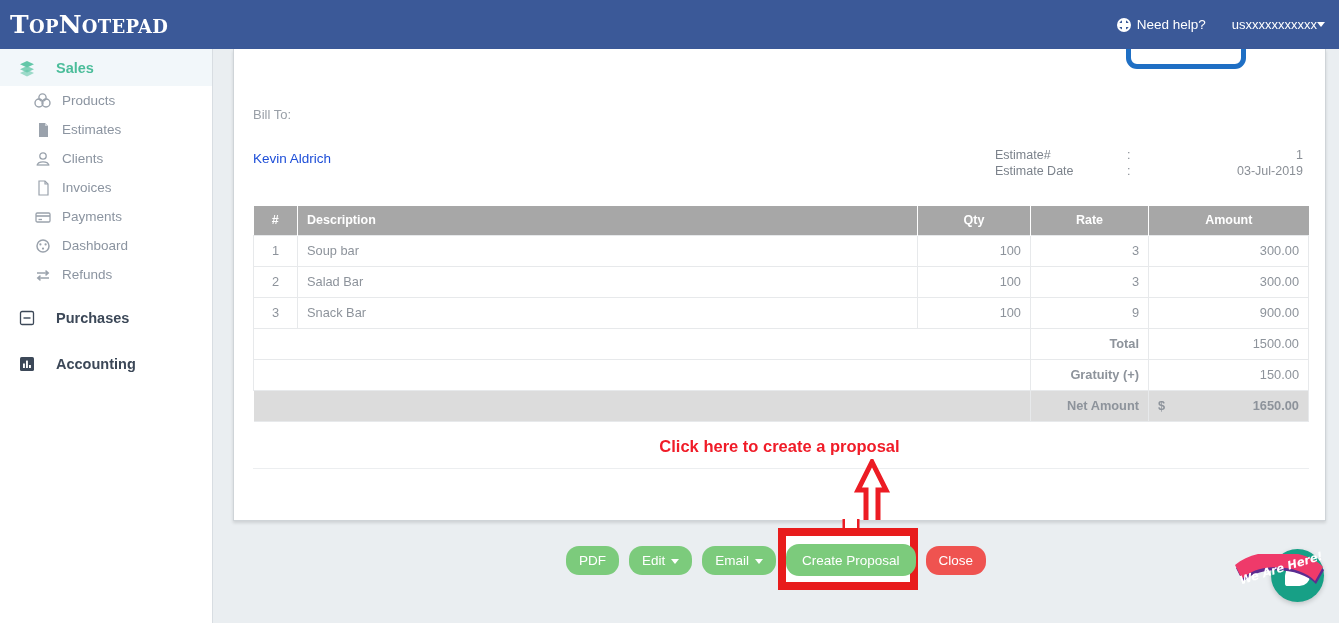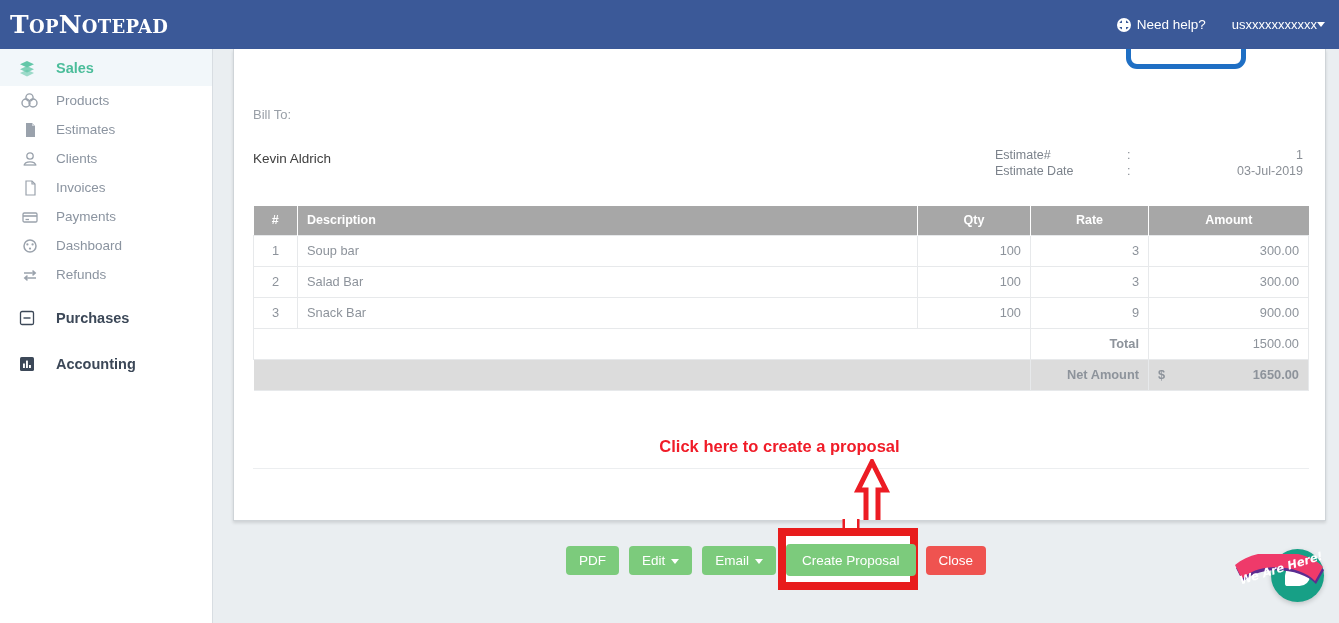--- a/index.html
+++ b/index.html
@@ -56,21 +56,21 @@
   }
   .side-group {
     display: flex; align-items: center;
     height: 36px; padding-left: 18px; gap: 20px;
     font-size: 14.5px; font-weight: 700; color: #3c4858;
     cursor: pointer;
   }
   .side-group.active { background: #f2f7fa; color: #4bbd9a; height: 37px; }
   .side-sub {
     display: flex; align-items: center;
-    height: 29px; padding-left: 21px; gap: 17px;
+    height: 29px; padding-left: 34px; gap: 10px;
     font-size: 13.5px; color: #8b94a0; cursor: pointer;
   }
   .sicon { width: 18px; height: 18px; display: flex; align-items: center; justify-content: center; flex: 0 0 18px;}
   .sicon svg { display: block; }
 
   
   .main { position: absolute; top: 49px; left: 213px; width: 1126px; height: 574px; }
   .doc-card {
     position: absolute; left: 20px; top: 0px;
     width: 1093px; height: 472px;
@@ -82,21 +82,21 @@
   }
   .blue-tab {
     position: absolute; right: 79px; top: -26px;
     width: 120px; height: 46px;
     border: 5px solid #1f6fc4;
     border-radius: 11px;
     background: #ffffff;
   }
 
   .billto { position: absolute; left: 19px; top: 58px; font-size: 13px; color: #9aa0a8; }
-  .billname { position: absolute; left: 19px; top: 102px; font-size: 13.5px; color: #404040; }
+  .billname { position: absolute; left: 19px; top: 102px; font-size: 13.5px; color: #1d4ed8; }
 
   .meta { position: absolute; right: 22px; top: 98px; font-size: 12.5px; color: #8a8f96; }
   .meta-row { display: flex; line-height: 16px; }
   .meta-label { width: 132px; font-weight: 400; color: #7b828b; }
   .meta-colon { width: 36px; }
   .meta-val { width: 140px; text-align: right; }
 
   
   table.items {
     position: absolute; left: 19px; top: 157px;
@@ -141,21 +141,21 @@
     width: 38px; height: 80px;
     pointer-events: none;
   }
 
   
   .btnbar {
     position: absolute; left: 0; top: 495px; width: 1126px;
     display: flex; align-items: center; justify-content: center; gap: 10px;
   }
   .btn {
-    font-size: 13.5px; color: #ffffff; border: none; border-radius: 4px;
+    font-size: 13.5px; color: #ffffff; border: none; border-radius: 13px;
     padding: 0 13px; height: 29px; cursor: pointer;
     display: inline-flex; align-items: center; gap: 6px;
     font-family: "Liberation Sans", sans-serif;
   }
   .btn-green { background: #7ccb7c; }
   .btn-red   { background: #ef5350; }
   .dcaret {
     width: 0; height: 0; border-left: 4px solid transparent;
     border-right: 4px solid transparent; border-top: 5px solid #ffffff;
     margin-top: 2px;
@@ -376,20 +376,25 @@
           <td class="c-desc">Snack Bar</td>
           <td class="c-qty">100</td>
           <td class="c-rate">9</td>
           <td class="c-amt">900.00</td>
         </tr>
 
         <tr>
           <td class="noborder" colspan="3"></td>
           <td class="totlabel">Total</td>
           <td class="totval">1500.00</td>
+        </tr>
+        <tr>
+          <td class="noborder" colspan="3"></td>
+          <td class="totlabel">Gratuity (+)</td>
+          <td class="totval">150.00</td>
         </tr>
         <tr class="netrow">
           <td colspan="3" style="border-left:none"></td>
           <td class="totlabel">Net Amount</td>
           <td class="totval" style="position:relative">
             <span style="position:absolute;left:9px" class="netcur">$</span>
             <span>1650.00</span>
           </td>
         </tr>
       </tbody>

